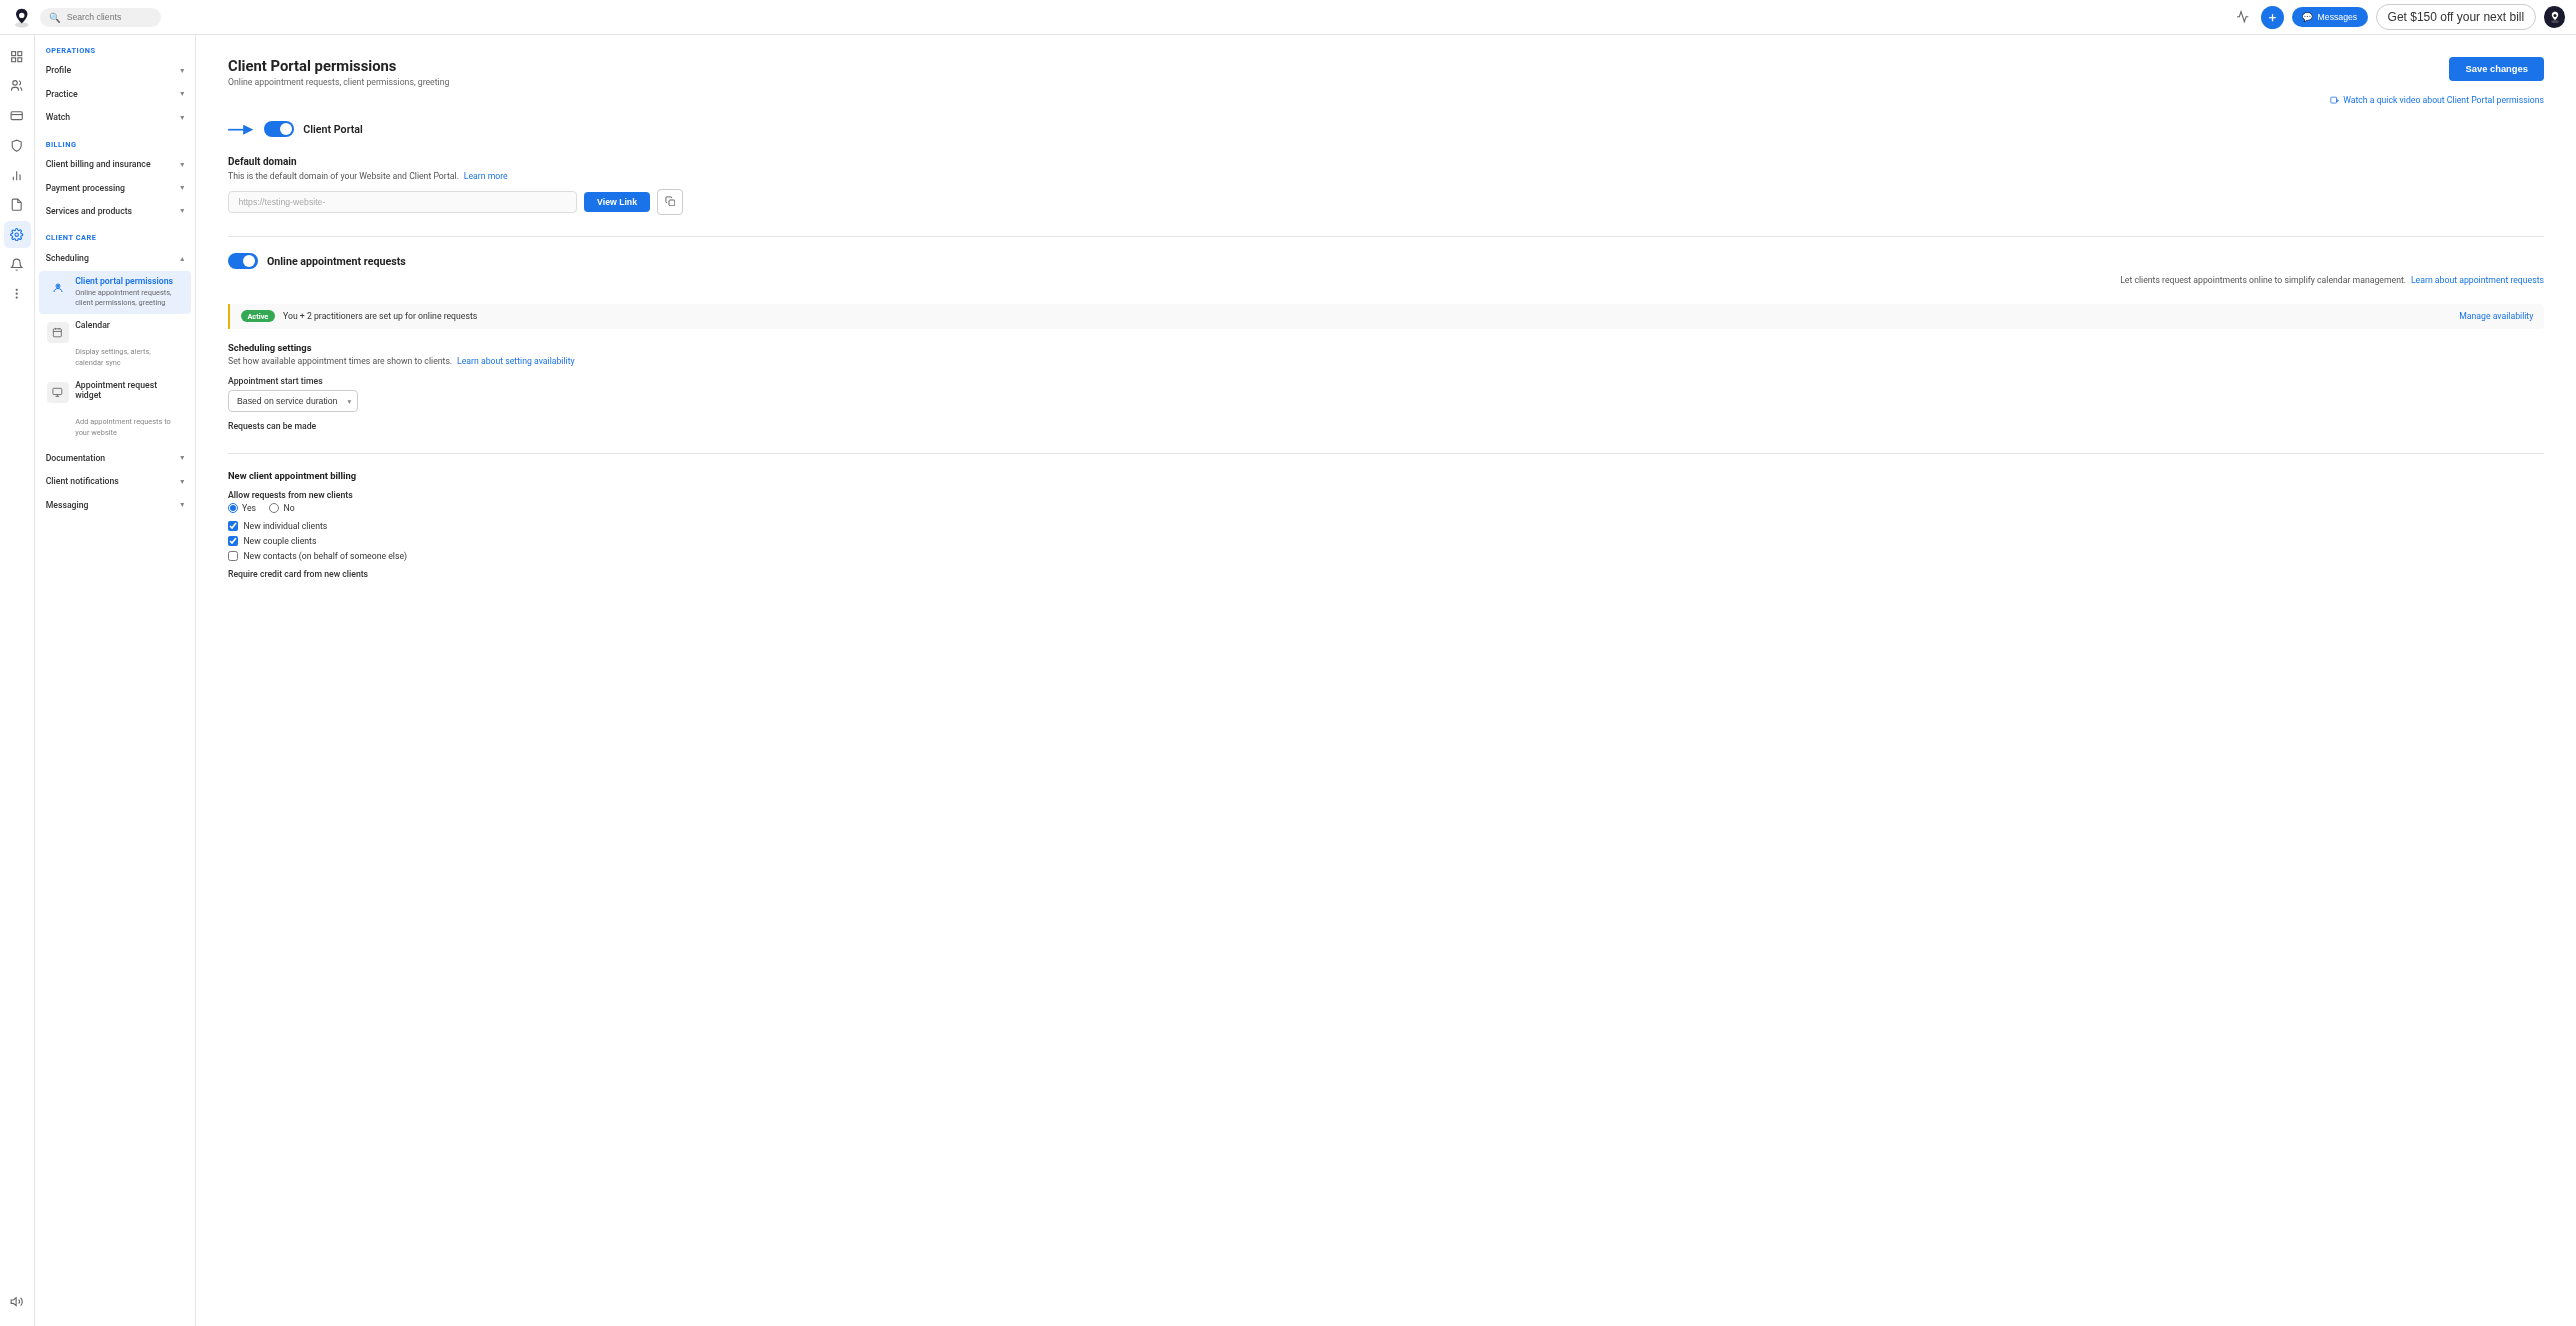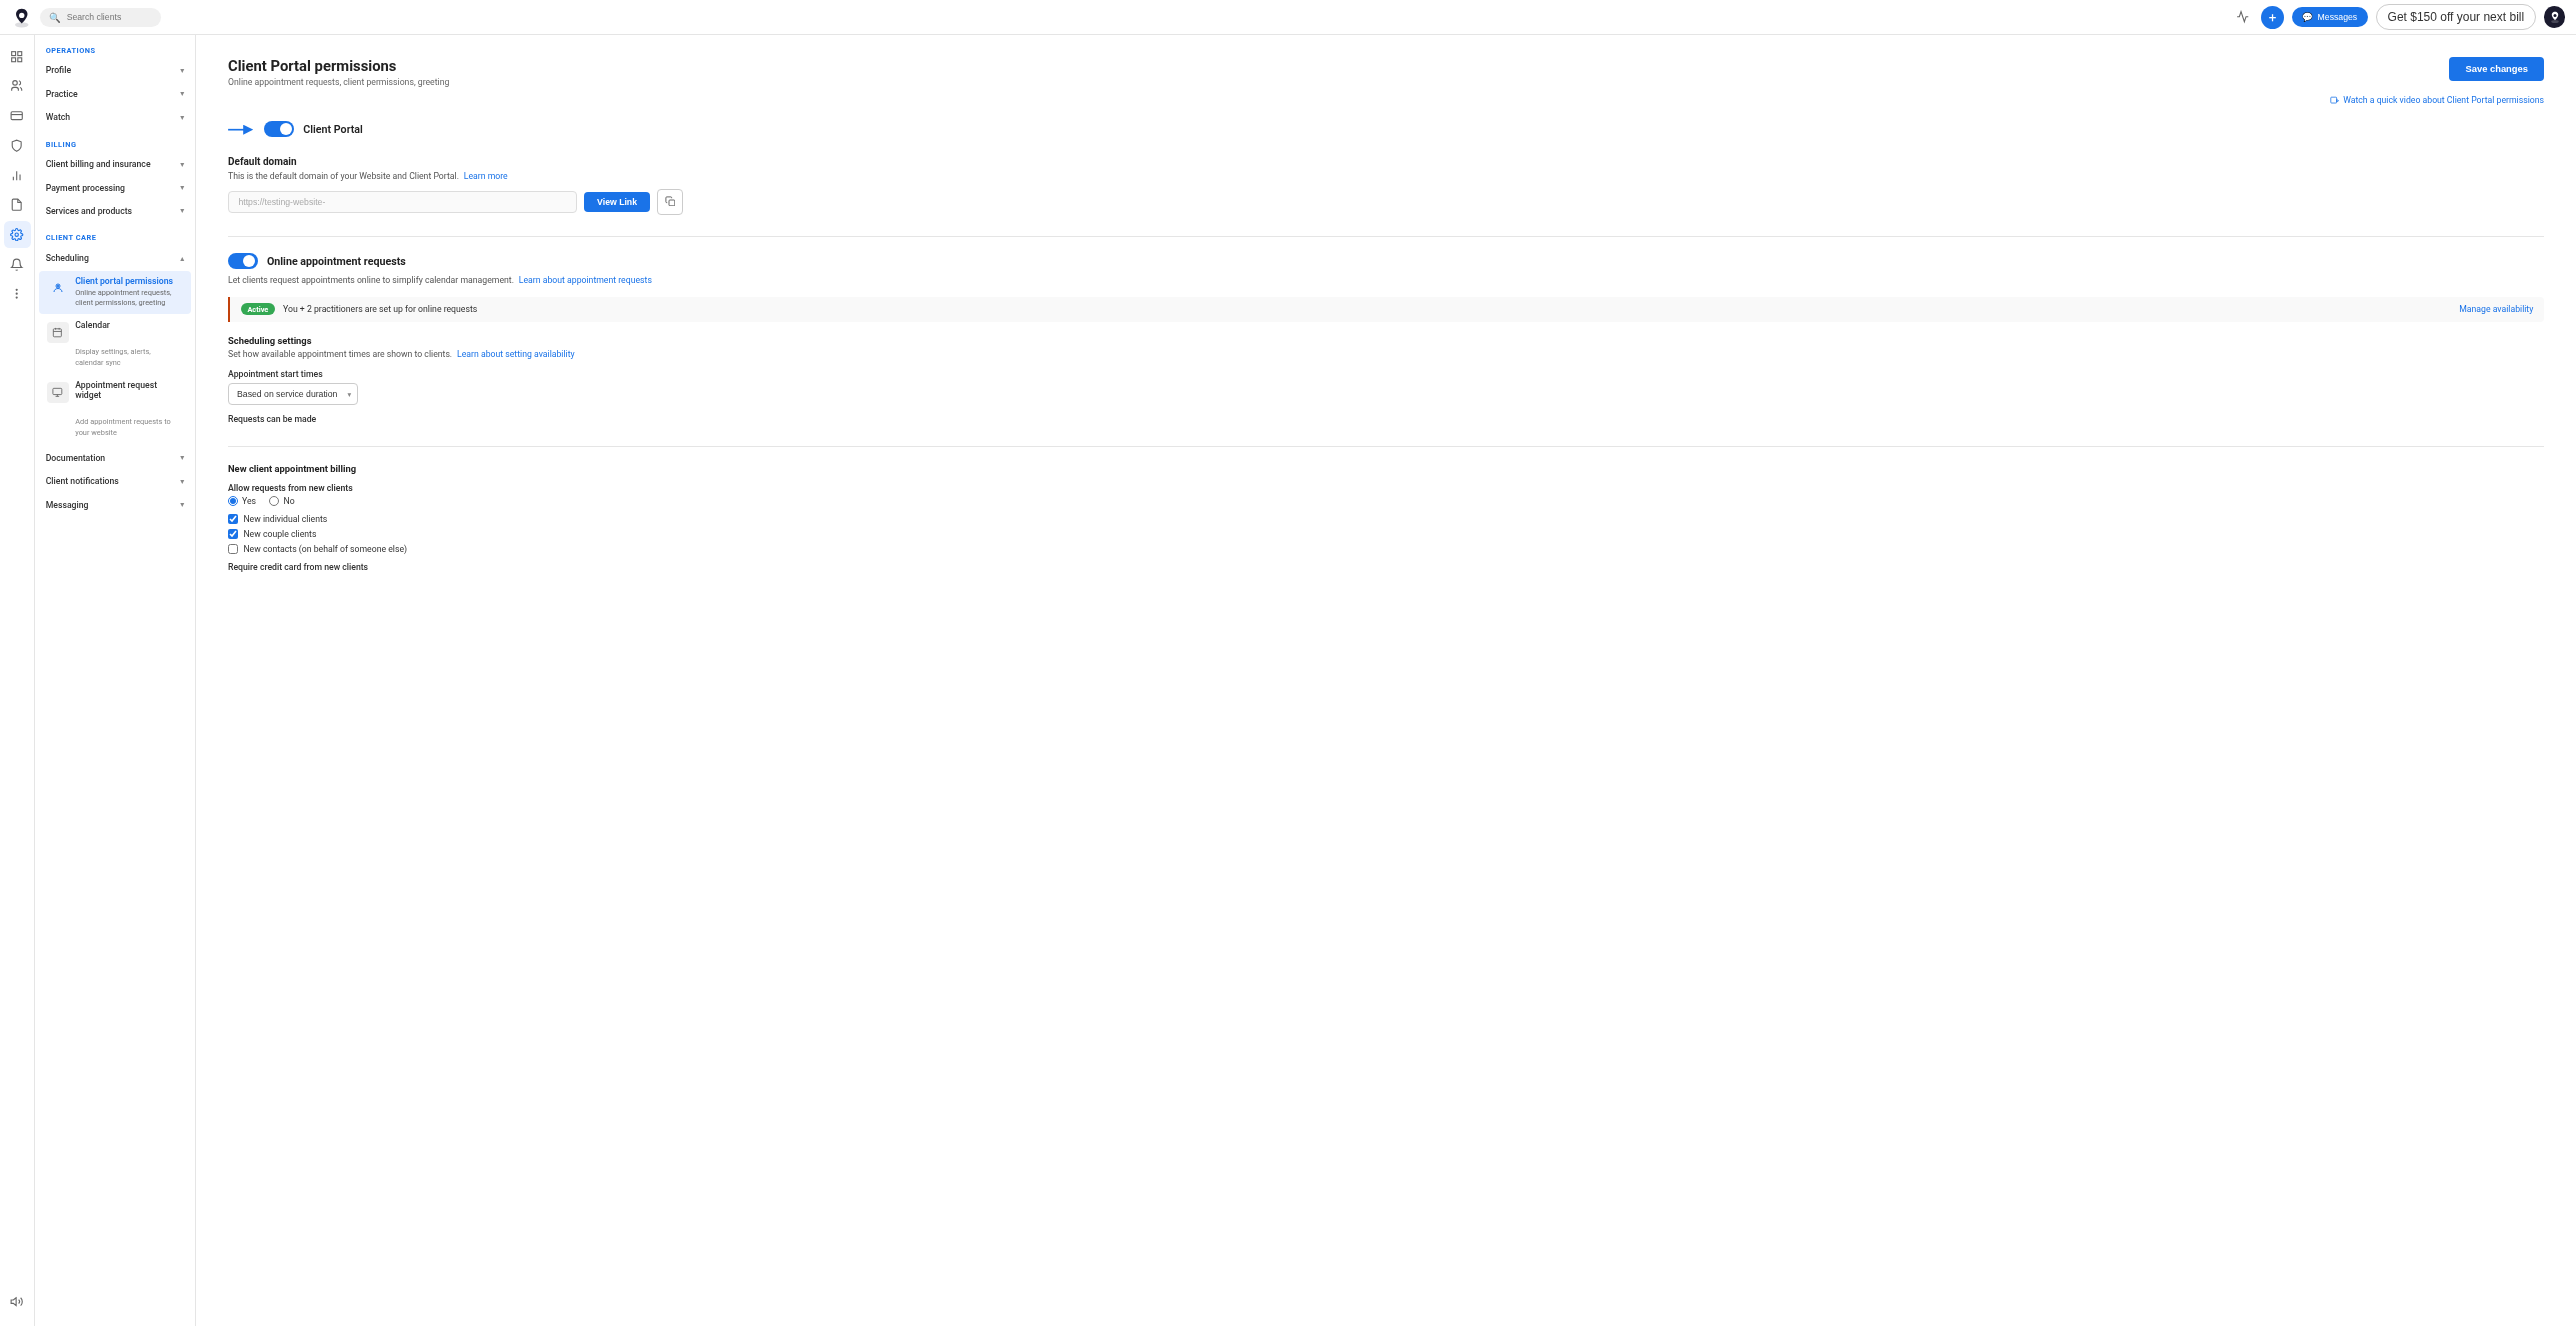--- a/index.html
+++ b/index.html
@@ -67,21 +67,21 @@
     .btn-copy { background: #fff; border: 0.7px solid #ccc; border-radius: 4px; padding: 5.4px 6.7px; cursor: pointer; color: #555; font-size: 9.4px; }
 
     
     .divider { border: none; border-top: 0.7px solid #e5e5e5; margin: 16px 0; }
 
     
     .online-toggle-row { display: flex; align-items: center; gap: 9.4px; margin-bottom: 5.4px; }
     .online-toggle-label { font-size: 10.7px; font-weight: 700; color: #222; }
 
     
-    .active-row { display: flex; align-items: center; border-left: 2px solid #c2410c; padding: 6.7px 10.7px; background: #f9f9f9; border-radius: 0 4px 4px 0; margin-bottom: 13.4px; gap: 8px; }
+    .active-row { display: flex; align-items: center; border-left: 2px solid #eab308; padding: 6.7px 10.7px; background: #f9f9f9; border-radius: 0 4px 4px 0; margin-bottom: 13.4px; gap: 8px; }
     .badge-active { background: #34a853; color: #fff; font-size: 7.4px; font-weight: 700; border-radius: 8px; padding: 1.3px 6.7px; }
     .active-text { font-size: 8.7px; color: #333; flex: 1; }
     .manage-link { color: #1a73e8; font-size: 8.7px; cursor: pointer; text-decoration: none; margin-left: auto; }
 
     
     .sched-title { font-size: 9.4px; font-weight: 700; color: #222; margin-bottom: 2.7px; }
     .sched-desc { font-size: 8.7px; color: #555; margin-bottom: 10.7px; }
     .field-label { font-size: 8.7px; color: #333; margin-bottom: 4px; font-weight: 500; }
     .select-field { border: 0.7px solid #ccc; border-radius: 4px; padding: 4.7px 8px; font-size: 8.7px; color: #333; background: #fff; appearance: none; cursor: pointer; padding-right: 19px; }
     .select-wrapper { position: relative; display: inline-block; }
@@ -362,21 +362,21 @@
 
   <hr class="divider">
 
   <div class="online-toggle-row">
     <label class="toggle">
       <input type="checkbox" checked="" style="">
       <span class="toggle-slider"></span>
     </label>
     <span class="online-toggle-label">Online appointment requests</span>
   </div>
-  <div class="section-desc" style="margin-bottom:12px;">
+  <div class="section-desc" style="margin-bottom:19px;text-align:right;">
     <span>Let clients request appointments online to simplify calendar management.</span>
     <a style="color:#1a73e8;margin-left:2.7px;cursor:pointer;">Learn about appointment requests</a>
   </div>
 
   <div class="active-row">
     <span class="badge-active">Active</span>
     <span class="active-text">You + 2 practitioners are set up for online requests</span>
     <a class="manage-link">Manage availability</a>
   </div>
 

